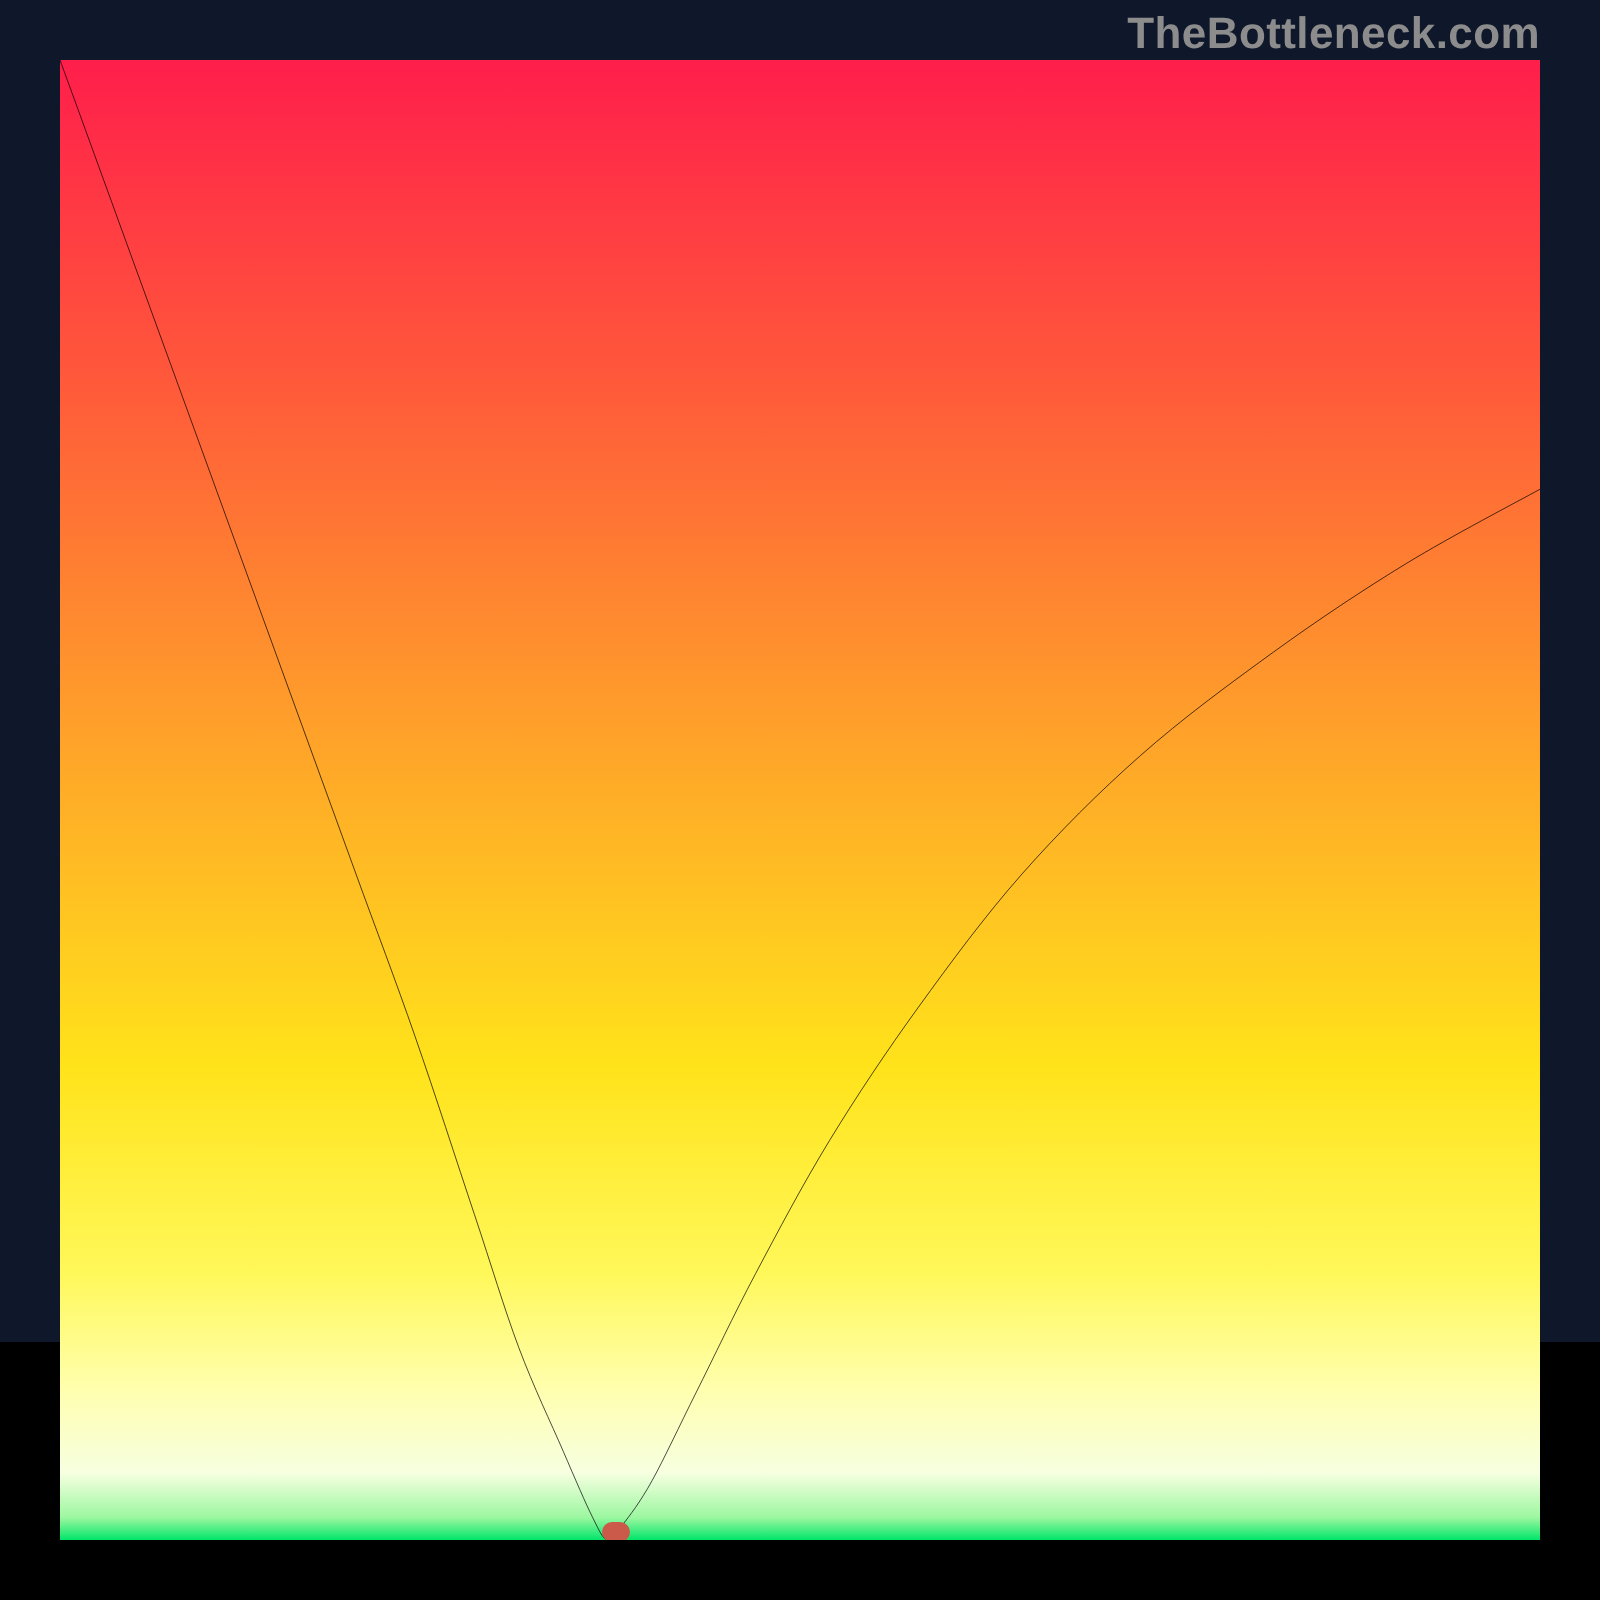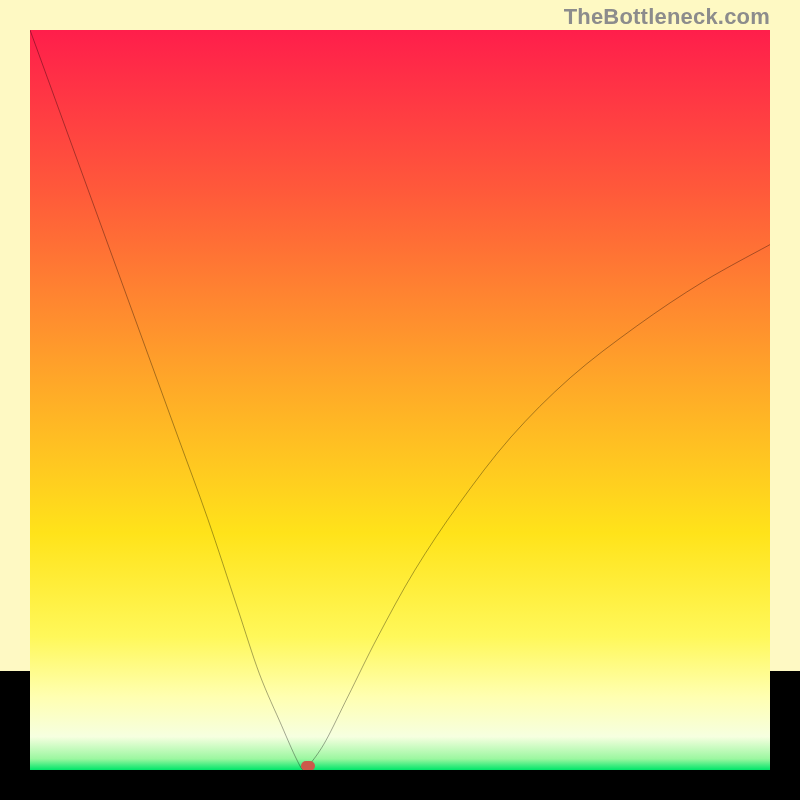--- a/index.html
+++ b/index.html
@@ -10,21 +10,21 @@
     background: #000;
     overflow: hidden;
     font-family: Arial, Helvetica, sans-serif;
   }
   .frame {
     position: absolute;
     top: 0;
     left: 0;
     width: 800px;
     height: 671px;
-    background: #fef9c3;
+    background: #0f172a;
   }
   .plot-area {
     position: absolute;
     top: 30px;
     left: 30px;
     width: 740px;
     height: 740px;
     overflow: hidden;
   }
   .gradient {

